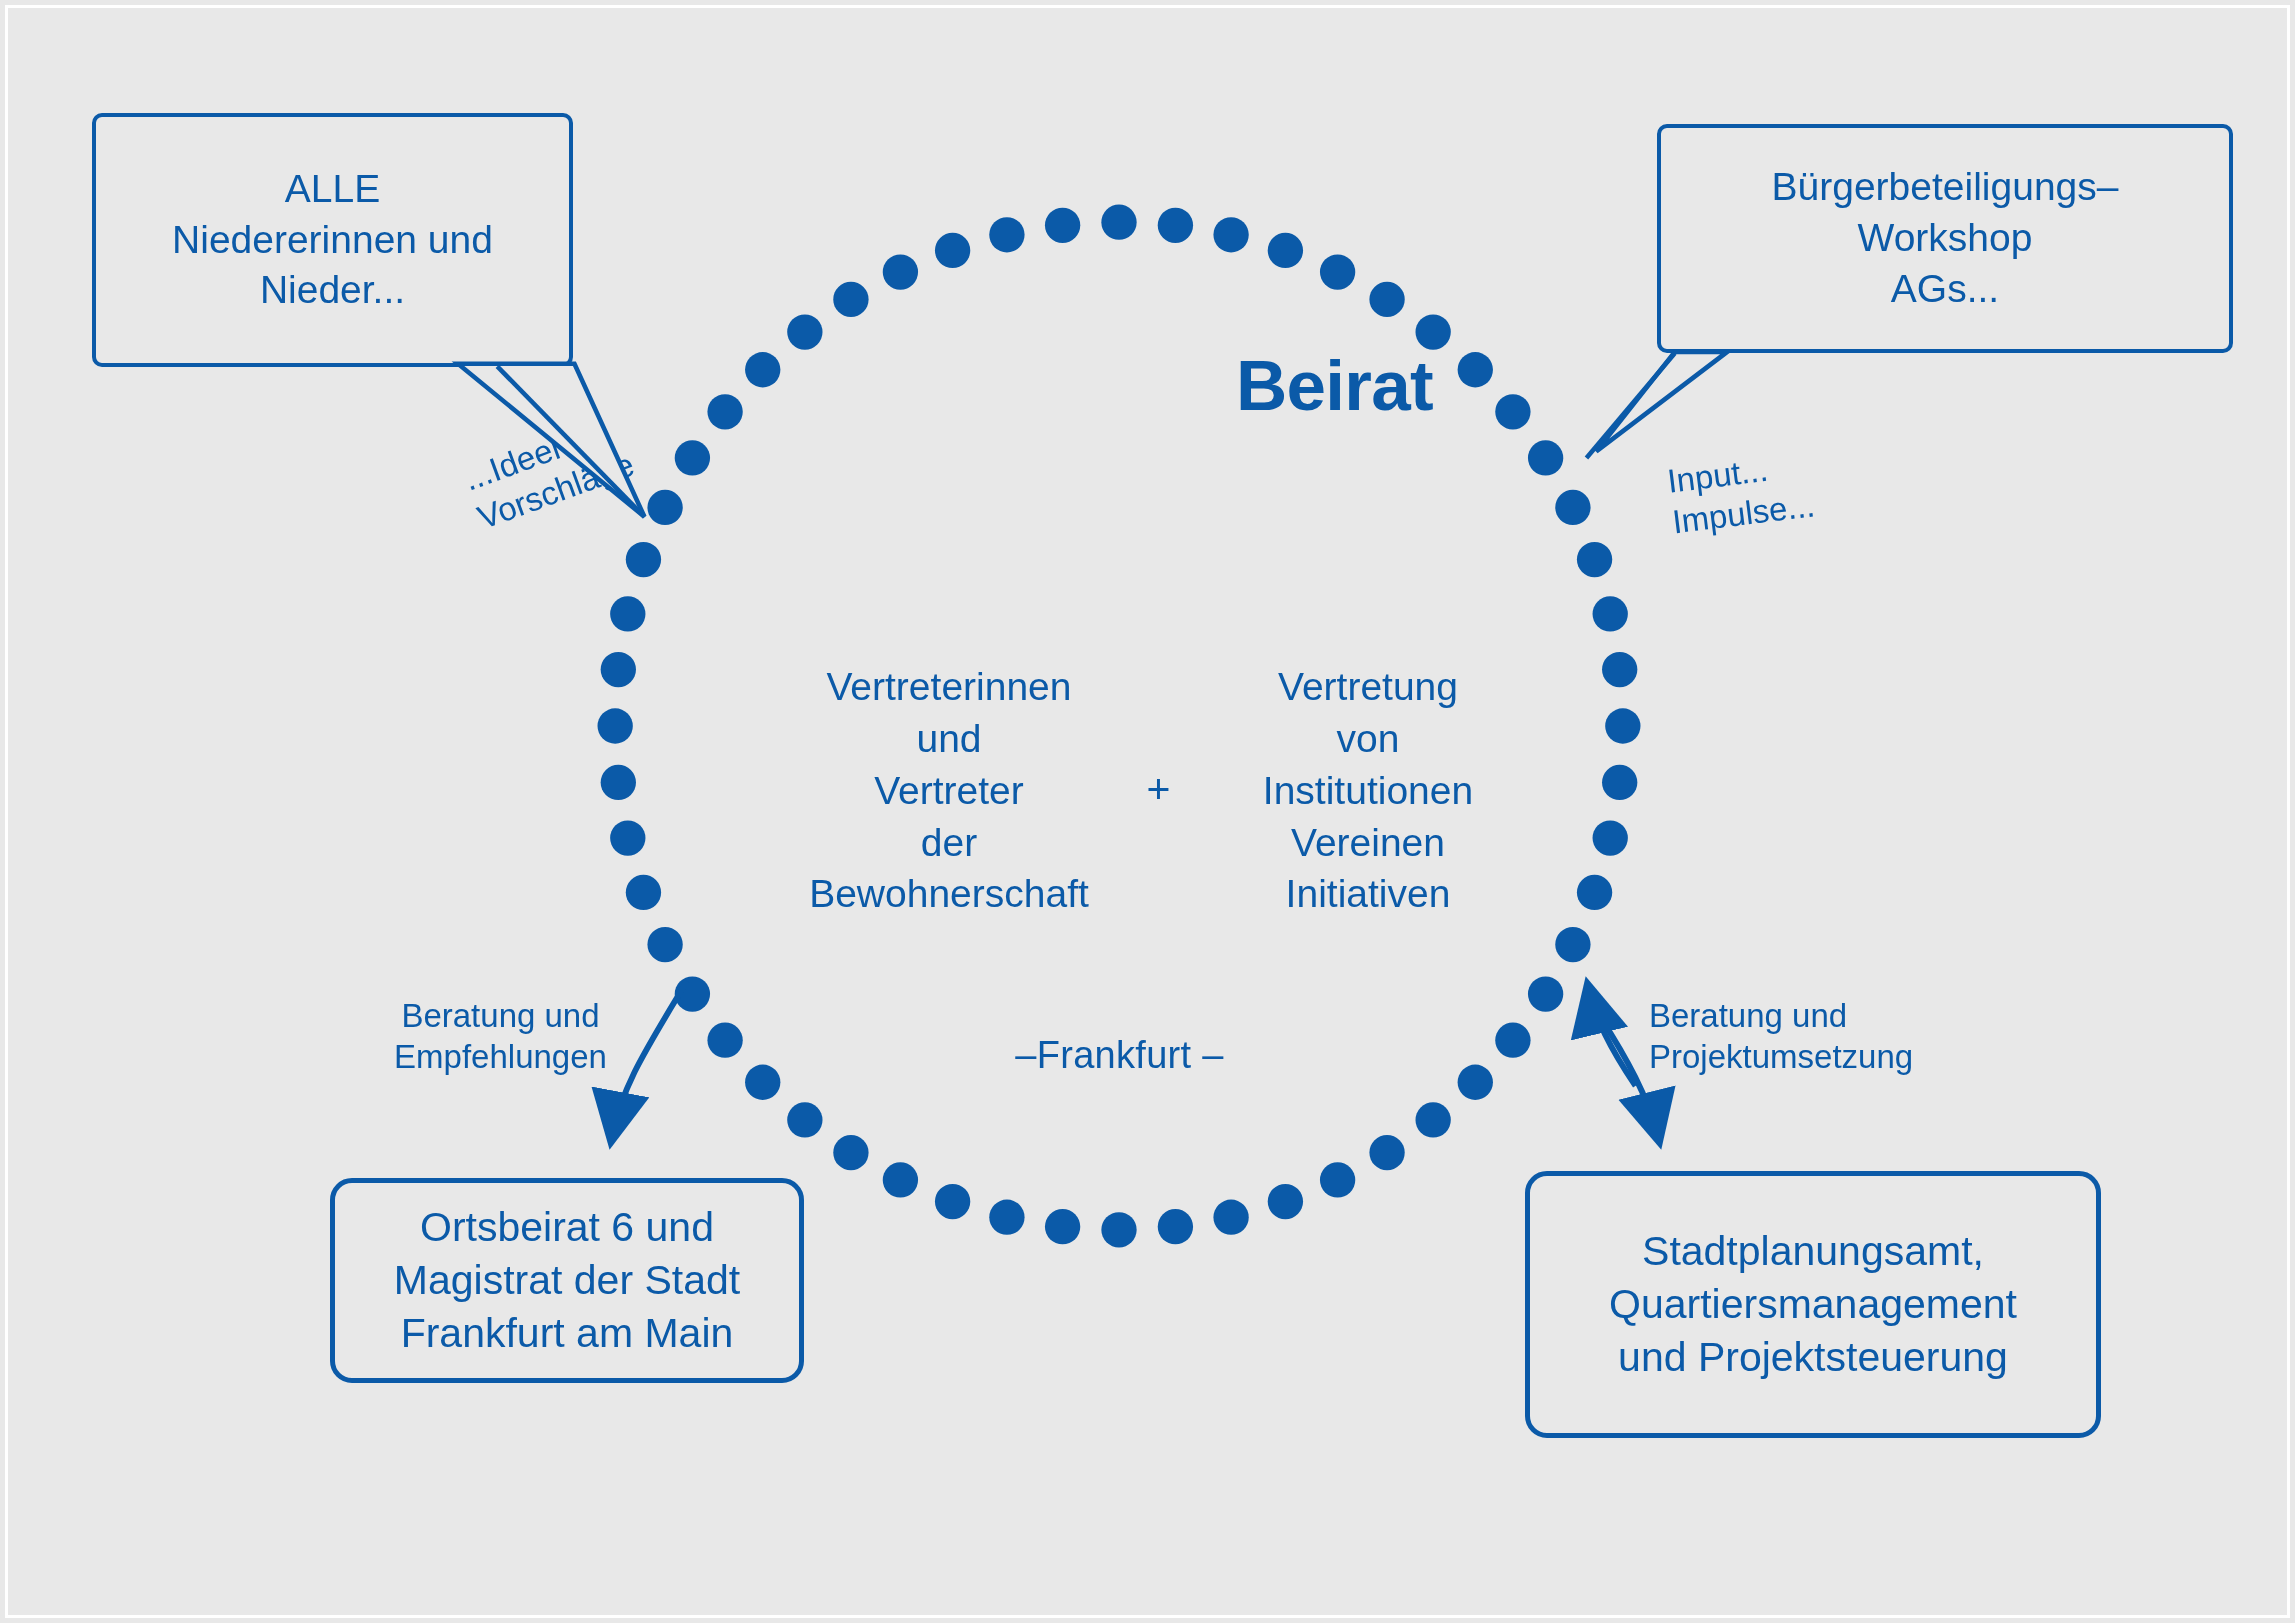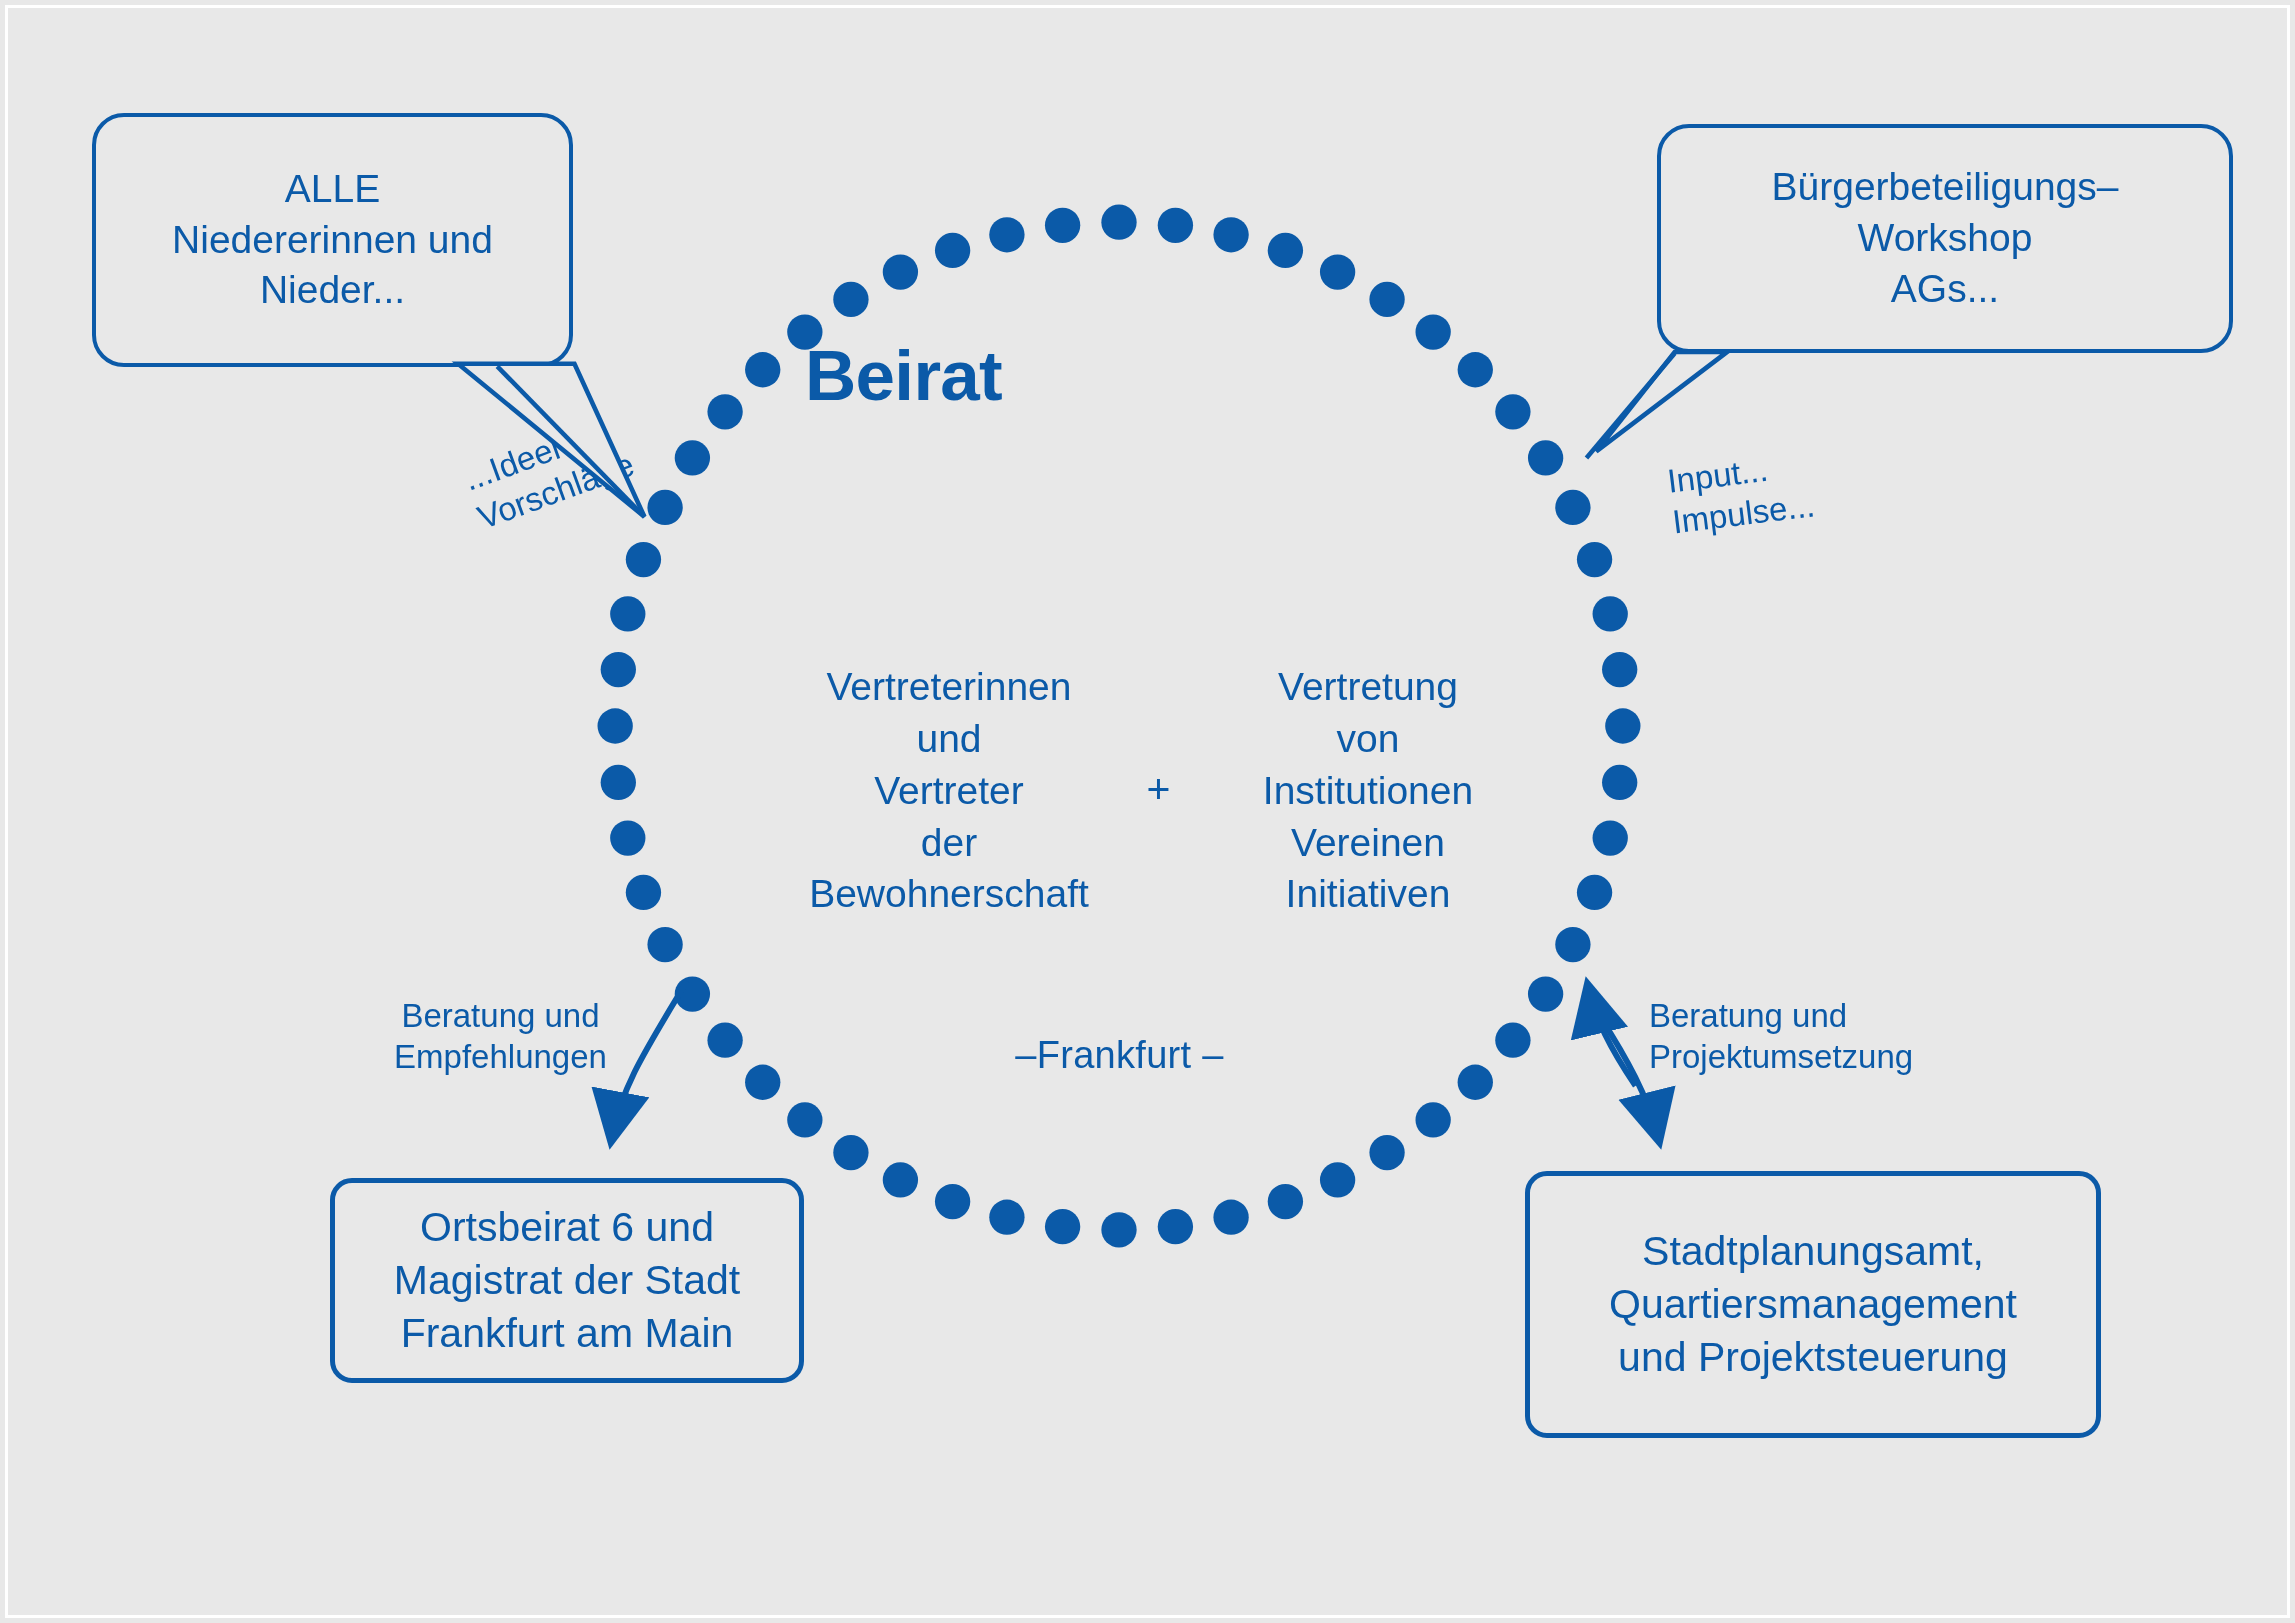--- a/index.html
+++ b/index.html
@@ -32,23 +32,23 @@
     top: 196px;
     width: 1060px;
     height: 1060px;
   }
   #circle-wrap svg { display: block; }
 
   
   .center-title {
     position: absolute;
     left: 805px;
-    top: 337px;
+    top: 347px;
     width: 628px;
-    text-align: left;
+    text-align: right;
     color: #0b5aa8;
   }
   .center-title .t1 {
     font-size: 71px;
     font-weight: bold;
     line-height: 1.1;
     letter-spacing: -0.7px;
   }
   .center-title .t2 {
     font-size: 47px;
@@ -90,21 +90,21 @@
     text-align: center;
     font-size: 38px;
     letter-spacing: 0.3px;
   }
 
   
   .box {
     position: absolute;
     box-sizing: border-box;
     border: 4.6px solid #0b5aa8;
-    border-radius: 32px;
+    border-radius: 10px;
     background: #e8e8e8;
     color: #0b5aa8;
     display: flex;
     align-items: center;
     justify-content: center;
     text-align: center;
     line-height: 1.3;
   }
   #box-alle {
     left: 92px; top: 113px;

